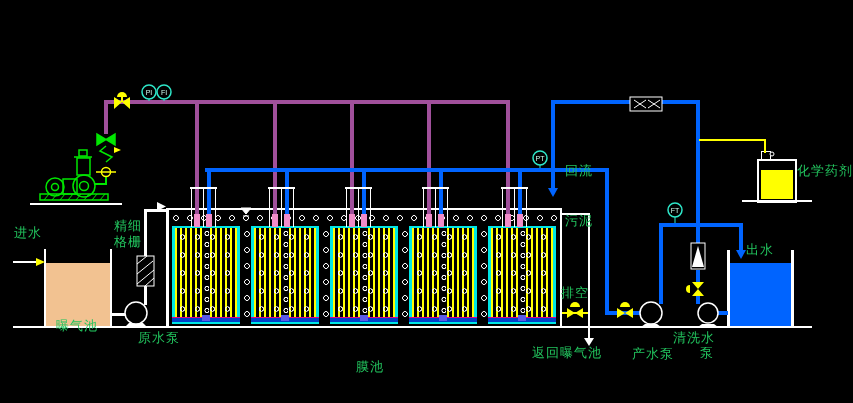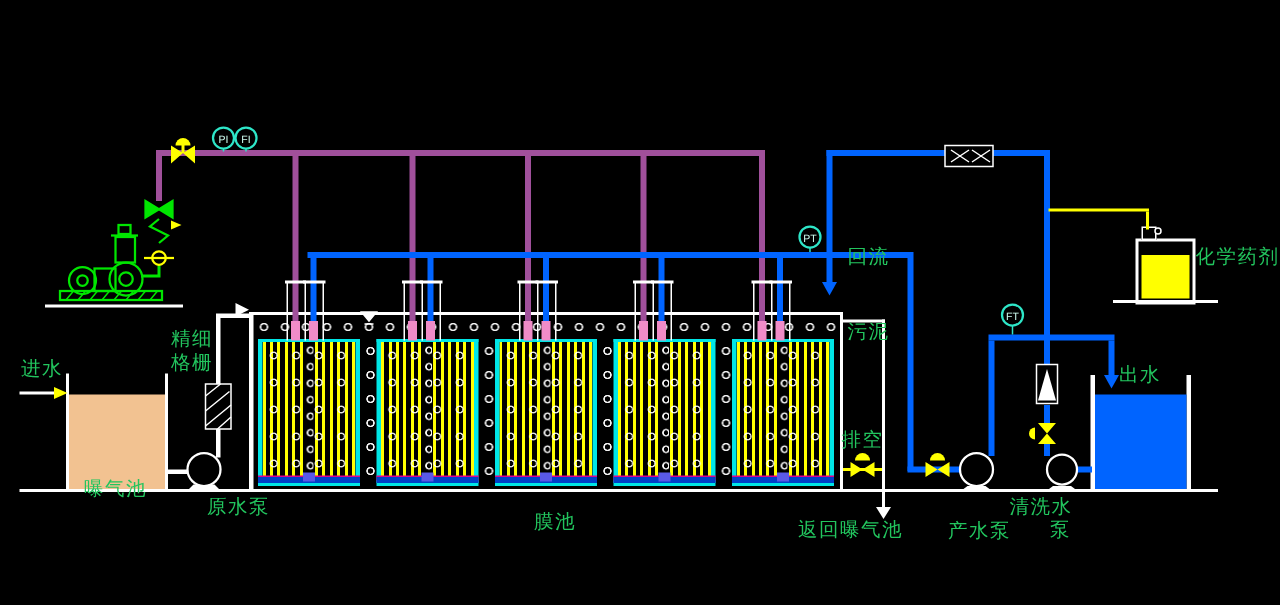--- a/index.html
+++ b/index.html
@@ -166,26 +166,26 @@
   <div class="rg" style="left:501px">
       <i class="c1"></i>
       <i class="c2"></i>
       <i class="t1"></i>
       <i class="t2"></i>
       <i class="t3"></i>
       <i class="p1"></i>
       <i class="p2"></i>
     </div>
 
-  <div class="lbl" style="left:14px;top:239px">进水</div>
+  <div class="lbl" style="left:14px;top:226px">进水</div>
   <div class="lbl" style="left:56px;top:319px">曝气池</div>
   <div class="lbl" style="left:138px;top:331px">原水泵</div>
   <div class="lbl" style="left:114px;top:219px">精细</div>
   <div class="lbl" style="left:114px;top:235px">格栅</div>
-  <div class="lbl" style="left:356px;top:341px">膜池</div>
+  <div class="lbl" style="left:356px;top:360px">膜池</div>
   <div class="lbl" style="left:565px;top:164px">回流</div>
   <div class="lbl" style="left:565px;top:214px">污泥</div>
   <div class="lbl" style="left:561px;top:286px">排空</div>
   <div class="lbl" style="left:532px;top:346px">返回曝气池</div>
   <div class="lbl" style="left:632px;top:347px">产水泵</div>
   <div class="lbl" style="left:673px;top:331px">清洗水</div>
   <div class="lbl" style="left:700px;top:346px">泵</div>
   <div class="lbl" style="left:797px;top:164px">化学药剂</div>
   <div class="lbl" style="left:746px;top:243px">出水</div>
 

